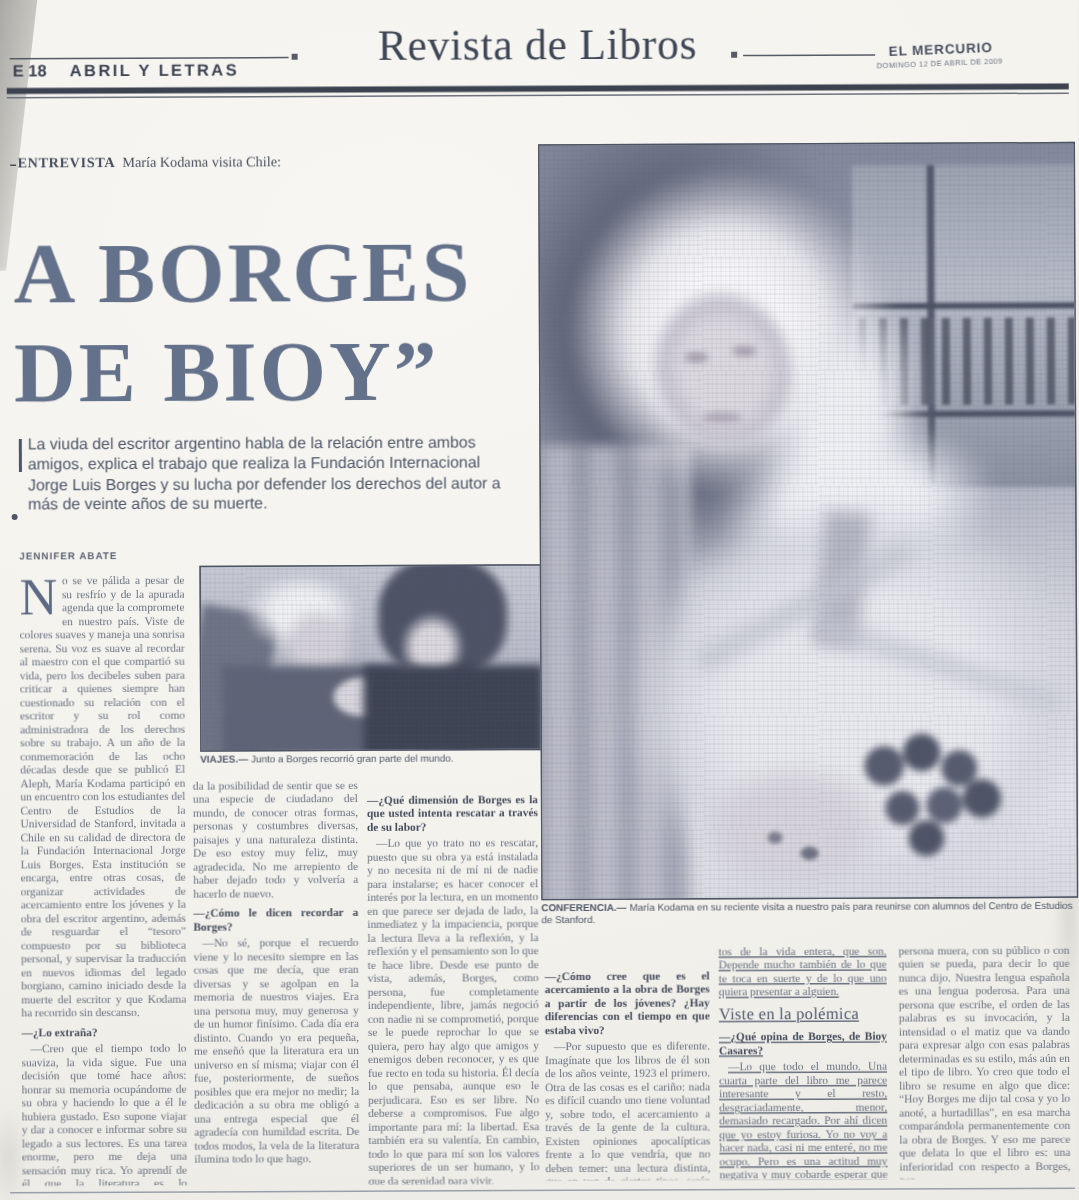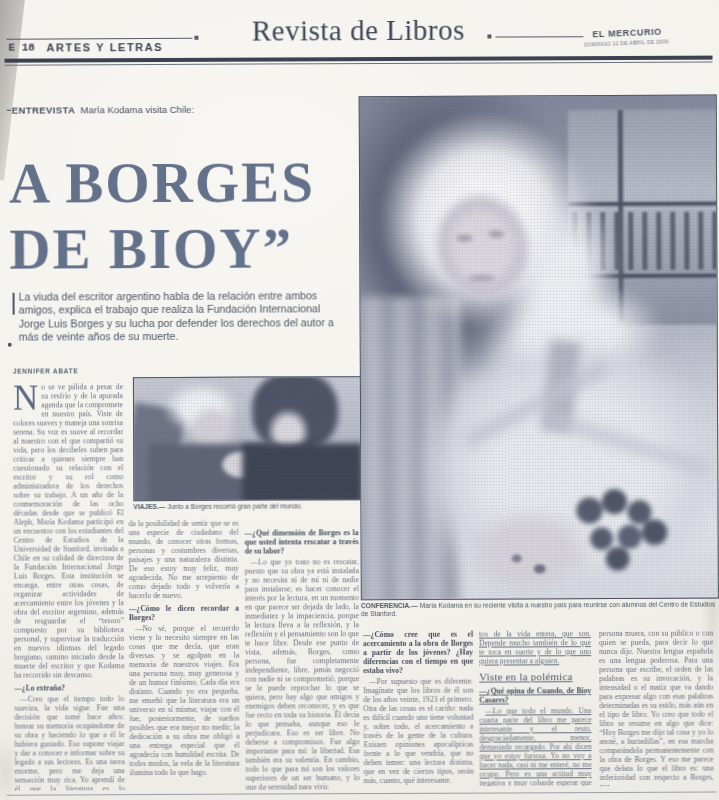--- a/index.html
+++ b/index.html
@@ -16,33 +16,33 @@
   .smudge-right{left:702px;top:535px;width:20px;height:150px;
     background:radial-gradient(closest-side,#d5d4cf,rgba(243,242,237,0));filter:blur(4px);}
   .smudge-bottomleft{left:-8px;top:735px;width:24px;height:70px;
     background:radial-gradient(closest-side,#d8d7d2,rgba(243,242,237,0));filter:blur(4px);}
 
   
   .rule-thin{background:#565b66;height:1px;}
   .rule-dot{width:4px;height:4px;background:#565b66;}
   .masthead{left:238px;top:16px;width:244px;text-align:center;font-size:29px;line-height:1;
     color:#3f4757;filter:blur(.4px);letter-spacing:.5px;}
-  .edition{left:10px;top:40px;font-family:Liberation Mono, monospace;font-weight:bold;
+  .edition{left:10px;top:40px;font-family:Liberation Sans, sans-serif;font-weight:bold;
     font-size:11px;color:#3d4352;filter:blur(.3px);}
   .section{left:48px;top:40px;font-family:"Liberation Sans",sans-serif;font-weight:bold;
     font-size:11px;letter-spacing:1.6px;color:#3d4352;filter:blur(.35px);}
   .newspaper{left:594px;top:29px;font-family:"Liberation Sans",sans-serif;font-weight:bold;
     font-size:9px;letter-spacing:.6px;color:#4a5061;transform:rotate(-2deg);filter:blur(.5px);}
   .edition-date{left:586px;top:41px;font-family:"Liberation Sans",sans-serif;font-size:5px;
     letter-spacing:.3px;color:#6d7383;transform:rotate(-2deg);filter:blur(.4px);}
   .rule-thick{left:6px;top:57px;width:708px;height:4px;background:#3c4250;filter:blur(.3px);}
   .rule-thick2{left:6px;top:63px;width:708px;height:1px;background:#6d727d;}
 
   
-  .kicker{left:13px;top:103px;font-family:Liberation Sans, sans-serif;font-size:9.5px;
+  .kicker{left:13px;top:103px;font-family:Liberation Serif, serif;font-size:9.5px;
     color:#474e5f;filter:blur(.35px);}
   .kicker b{letter-spacing:.4px;}
   .kick-tick{left:8px;top:108px;width:4px;height:1px;background:#474e5f;}
   .headline{color:#64718b;font-weight:bold;line-height:1;filter:blur(.45px);}
   .hl1{left:12px;top:110px;font-size:37px;}
   .hl2{left:10px;top:153px;font-size:57px;letter-spacing:2px;}
   .hl3{left:10px;top:219px;font-size:57px;letter-spacing:2px;}
 
   
   .deck{left:19px;top:289px;width:324px;font-family:"Liberation Sans",sans-serif;
@@ -154,21 +154,21 @@
     <div class="abs smudge-bottomleft"></div>
 
     <div class="abs rule-thin" style="left:8px;top:37px;width:186px;"></div>
     <div class="abs rule-dot" style="left:196px;top:35px;"></div>
     <div class="abs masthead">Revista de Libros</div>
     <div class="abs rule-dot" style="left:489px;top:35px;"></div>
     <div class="abs rule-thin" style="left:497px;top:37px;width:88px;"></div>
     <div class="abs newspaper">EL MERCURIO</div>
     <div class="abs edition-date">DOMINGO 12 DE ABRIL DE 2009</div>
     <div class="abs edition">E 18</div>
-    <div class="abs section">ARTES Y LETRAS</div>
+    <div class="abs section">ABRIL Y LETRAS</div>
     <div class="abs rule-thick"></div>
     <div class="abs rule-thick2"></div>
 
     <div class="abs kick-tick"></div>
     <div class="abs kicker">
       <b>ENTREVISTA</b>
       &nbsp;<span>María Kodama visita Chile:</span>
     </div>
     <div class="abs headline hl2">A BORGES</div>
     <div class="abs headline hl3">DE BIOY”</div>
@@ -194,21 +194,21 @@
       <div class="layer sp-hair2"></div>
       <div class="layer sp-face2"></div>
       <div class="layer sp-coat2"></div>
       <div class="grain"></div>
     </div>
     <div class="abs caption cap-small">
       <b>VIAJES.—</b><span>Junto a Borges recorrió gran parte del mundo.</span>
     </div>
 
     <div class="col c2">
-      <p class="cont">da la posibilidad de sentir que se es una especie de ciudadano del mundo, de conocer otras formas, personas y costumbres diversas, paisajes y una naturaleza distinta. De eso estoy muy feliz, muy agradecida. No me arrepiento de como dejado todo y volvería a hacerlo de nuevo.</p>
+      <p class="cont">da la posibilidad de sentir que se es una especie de ciudadano del mundo, de conocer otras formas, personas y costumbres diversas, paisajes y una naturaleza distinta. De eso estoy muy feliz, muy agradecida. No me arrepiento de haber dejado todo y volvería a hacerlo de nuevo.</p>
       <p class="q">—¿Cómo le dicen recordar a Borges?</p>
       <p class="a">—No sé, porque el recuerdo viene y lo necesito siempre en las cosas que me decía, que eran diversas y se agolpan en la memoria de nuestros viajes. Era una persona muy, muy generosa y de un humor finísimo. Cada día era distinto. Cuando yo era pequeña, me enseñó que la literatura era un universo en sí misma; viajar con él fue, posteriormente, de sueños posibles que era mejor no medir; la dedicación a su obra me obligó a una entrega especial que él agradecía con humildad escrita. De todos modos, la vela de la literatura ilumina todo lo que hago.</p>
     </div>
 
     <div class="col c3">
       <p class="q" style="margin-top:12px;">—¿Qué dimensión de Borges es la que usted intenta rescatar a través de su labor?</p>
       <p class="a">—Lo que yo trato no es rescatar, puesto que su obra ya está instalada y no necesita ni de mí ni de nadie para instalarse; es hacer conocer el interés por la lectura, en un momento en que parece ser dejada de lado, la inmediatez y la impaciencia, porque la lectura lleva a la reflexión, y la reflexión y el pensamiento son lo que te hace libre. Desde ese punto de vista, además, Borges, como persona, fue completamente independiente, libre, jamás negoció con nadie ni se comprometió, porque se le puede reprochar lo que se quiera, pero hay algo que amigos y enemigos deben reconocer, y es que fue recto en toda su historia. Él decía lo que pensaba, aunque eso le perjudicara. Eso es ser libre. No deberse a compromisos. Fue algo importante para mí: la libertad. Esa también era su valentía. En cambio, todo lo que para mí son los valores superiores de un ser humano, y lo que da serenidad para vivir.</p>
     </div>
 
     <div class="abs photo photo-large">
@@ -235,28 +235,28 @@
       <div class="layer bp-ring1"></div>
       <div class="layer bp-ring2"></div>
       <div class="layer bp-bracelet"></div>
       <div class="grain"></div>
     </div>
     <div class="abs caption cap-large">
       <b>CONFERENCIA.—</b><span>María Kodama en su reciente visita a nuestro país para reunirse con alumnos del Centro de Estudios de Stanford.</span>
     </div>
 
     <div class="col c4">
-      <p class="q" style="margin-top:0;">—¿Cómo cree que es el acercamiento a la obra de Borges a partir de los jóvenes? ¿Hay diferencias con el tiempo en que estaba vivo?</p>
+      <p class="q" style="margin-top:16px;">—¿Cómo cree que es el acercamiento a la obra de Borges a partir de los jóvenes? ¿Hay diferencias con el tiempo en que estaba vivo?</p>
       <p class="a">—Por supuesto que es diferente. Imagínate que los libros de él son de los años veinte, 1923 el primero. Otra de las cosas es el cariño: nada es difícil cuando uno tiene voluntad y, sobre todo, el acercamiento a través de la gente de la cultura. Existen opiniones apocalípticas frente a lo que vendría, que no deben temer: una lectura distinta, que en vez de ciertos tipos, serán más, cuanto, qué interesante.</p>
     </div>
 
     <div class="col c5">
       <p class="cont">tos de la vida entera, que son. Depende mucho también de lo que te toca en suerte y de lo que uno quiera presentar a alguien.</p>
       <h3 class="subhead">Viste en la polémica</h3>
-      <p class="q">—¿Qué opina de Cuando, de Bioy Casares?</p>
+      <p class="q">—¿Qué opina de Borges, de Bioy Casares?</p>
       <p class="a">—Lo que todo el mundo. Una cuarta parte del libro me parece interesante y el resto, desgraciadamente, menor, demasiado recargado. Por ahí dicen que yo estoy furiosa. Yo no voy a hacer nada, casi ni me enteré, no me ocupo. Pero es una actitud muy negativa y muy cobarde esperar que una…</p>
     </div>
 
     <div class="col c6">
       <p class="cont">persona muera, con su público o con quien se pueda, para decir lo que nunca dijo. Nuestra lengua española es una lengua poderosa. Para una persona que escribe, el orden de las palabras es su invocación, y la intensidad o el matiz que va dando para expresar algo con esas palabras determinadas es su estilo, más aún en el tipo de libro. Yo creo que todo el libro se resume en algo que dice: “Hoy Borges me dijo tal cosa y yo lo anoté, a hurtadillas”, en esa marcha comparándola permanentemente con la obra de Borges. Y eso me parece que delata lo que el libro es: una inferioridad con respecto a Borges, por…</p>
     </div>
 
     <div class="abs rule-bottom"></div>
   </div>
 </div>

